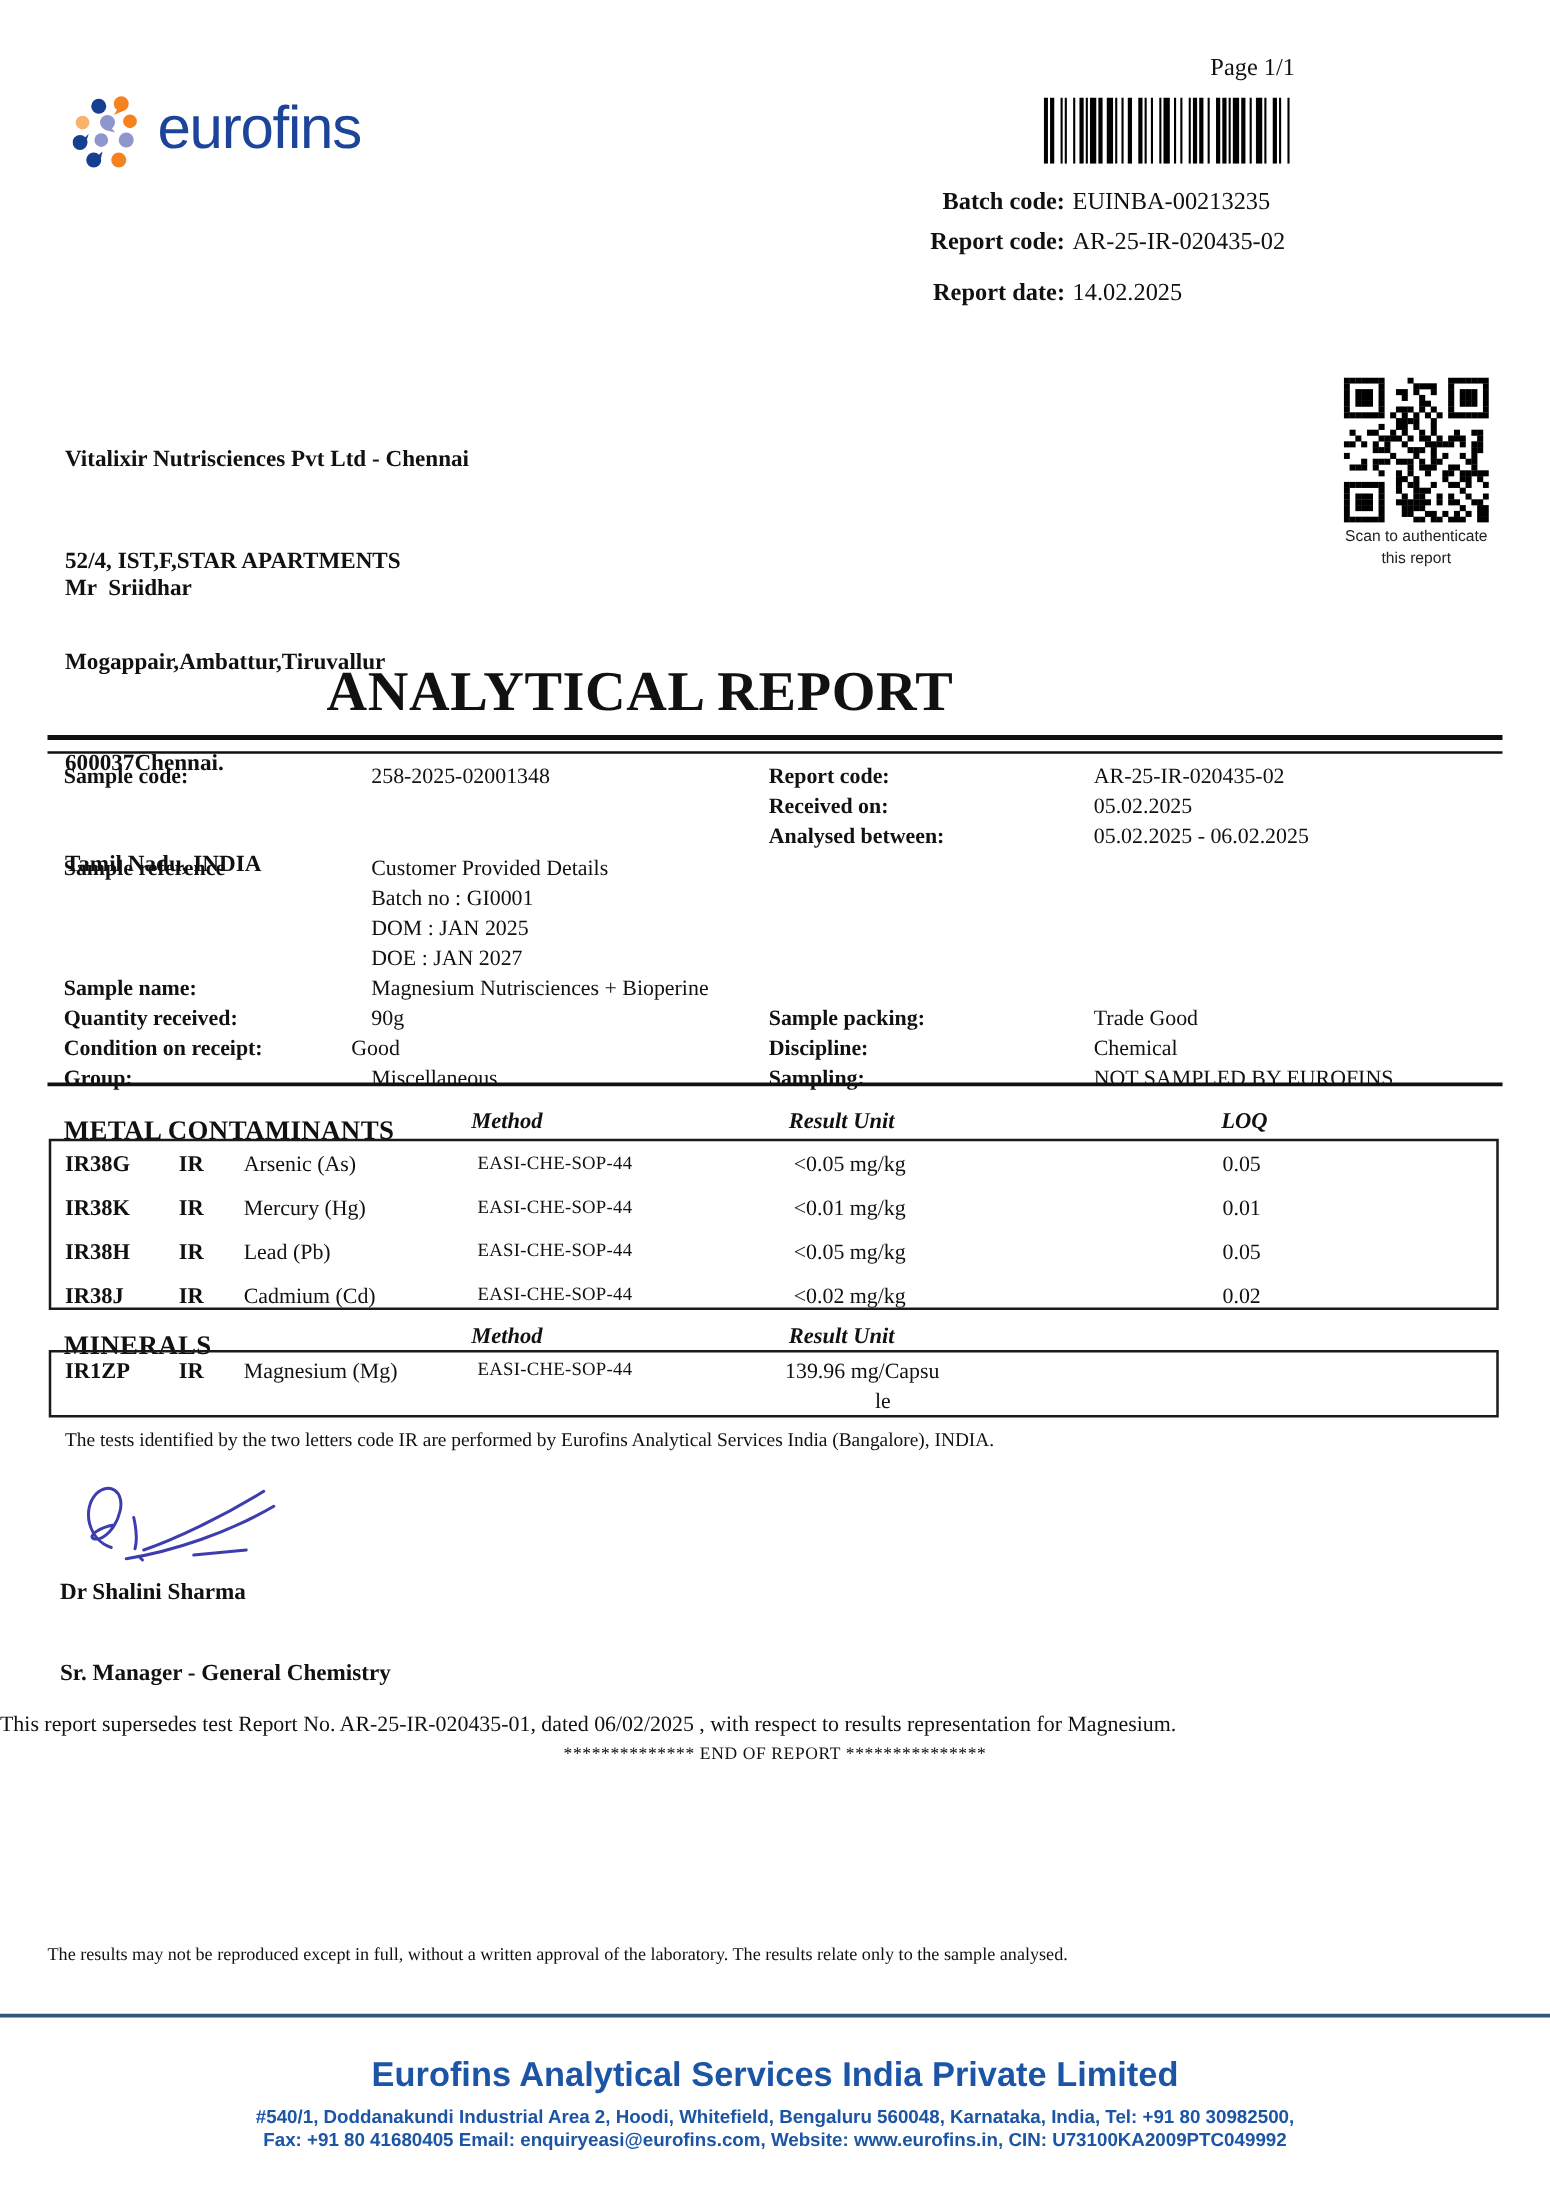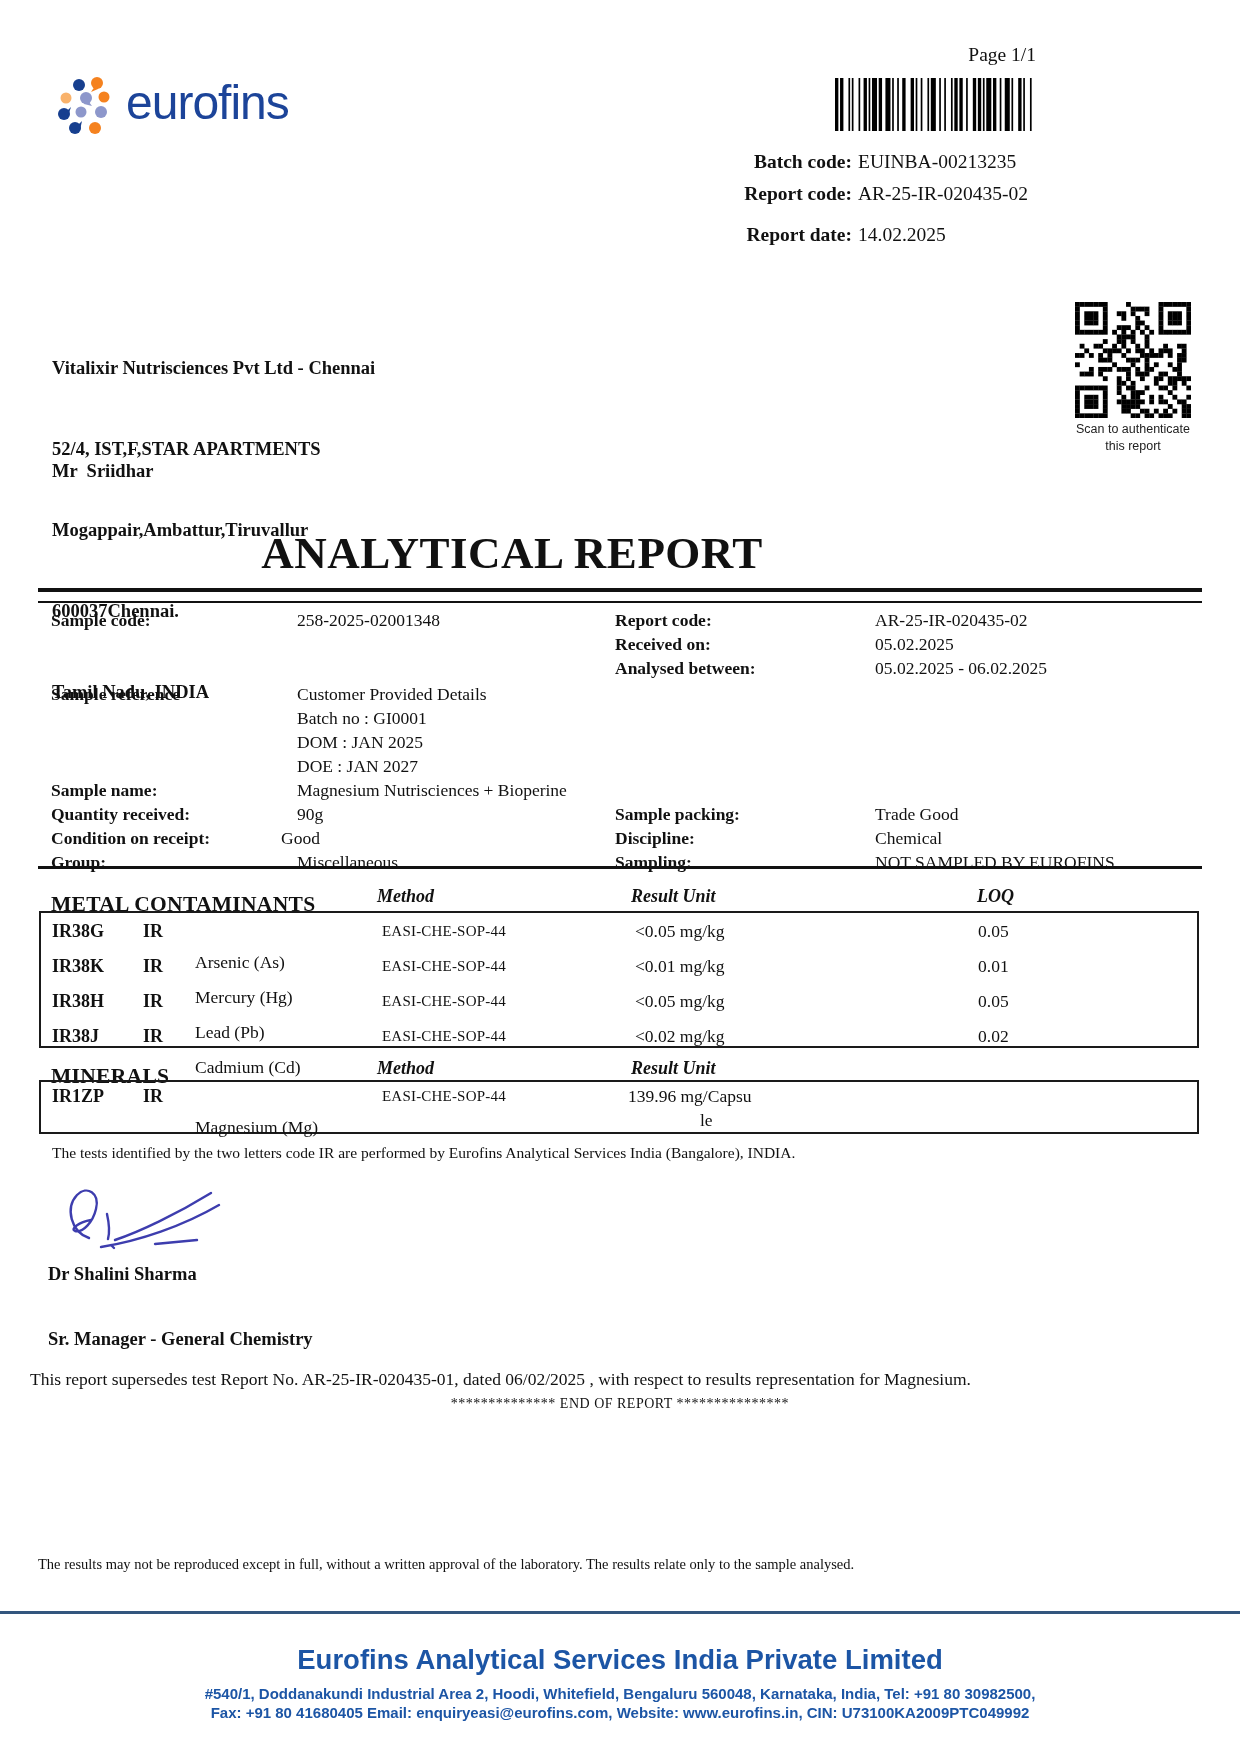--- a/index.html
+++ b/index.html
@@ -43,32 +43,32 @@
   .val{position:absolute;font-size:17.5px;white-space:pre;}
 
   
   .sec{position:absolute;font-weight:bold;font-size:21.5px;letter-spacing:0.3px;white-space:pre;margin-top:10px;}
   .colh{position:absolute;font-weight:bold;font-style:italic;font-size:18px;white-space:pre;}
   .resbox{position:absolute;left:39px;width:1160px;border:2px solid #1a1a1a;box-sizing:border-box;}
   .box1{top:911px;height:137px;}
   .box2{top:1080px;height:54px;}
   .rcode{position:absolute;left:52px;font-weight:bold;font-size:18px;white-space:pre;}
   .rlab{position:absolute;left:143px;font-weight:bold;font-size:18px;white-space:pre;}
-  .ranalyte{position:absolute;left:195px;font-size:17.5px;white-space:pre;margin-top:31px;}
+  .ranalyte{position:absolute;left:195px;font-size:17.5px;white-space:pre;}
   .rmethod{position:absolute;left:382px;font-size:15px;letter-spacing:0.2px;white-space:pre;}
   .rresult{position:absolute;left:635px;font-size:17.5px;white-space:pre;}
   .rloq{position:absolute;left:978px;font-size:17.5px;white-space:pre;}
 
   .note{position:absolute;left:52px;top:1144px;font-size:15.5px;white-space:pre;}
 
   .signature{position:absolute;left:55px;top:1182px;width:180px;height:78px;}
   .sig-name{position:absolute;left:48px;top:1264px;font-weight:bold;font-size:18.5px;}
   .sig-role{position:absolute;left:48px;top:1301px;font-weight:bold;font-size:18.5px;margin-top:28px;}
 
-  .supersede{position:absolute;left:0;top:1369px;width:1001px;text-align:center;font-size:17.5px;}
+  .supersede{position:absolute;left:0;top:1369px;width:1001px;font-size:17.5px;}
   .endline{position:absolute;left:0;top:1396px;width:1240px;text-align:center;font-size:14px;letter-spacing:0.5px;}
 
   .disclaimer{position:absolute;left:38px;top:1556px;font-size:14.5px;}
   .rule-blue{position:absolute;left:0;top:1611px;width:1240px;height:3px;background:var(--rule-blue);}
 
   .footer-company{position:absolute;left:0;top:1644px;width:1240px;text-align:center;
                   font-family:"Liberation Sans",sans-serif;font-weight:bold;font-size:27.5px;color:var(--footer-blue);}
   .footer-addr{position:absolute;left:0;width:1240px;text-align:center;
                font-family:"Liberation Sans",sans-serif;font-weight:bold;font-size:15px;color:var(--footer-blue);}
   .fa1{top:1685px;} .fa2{top:1704px;}

